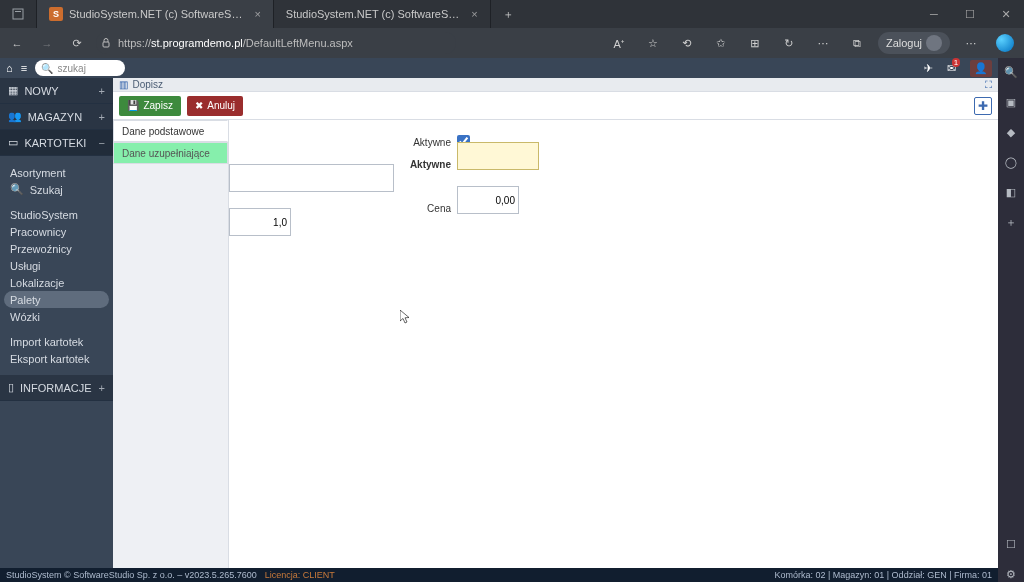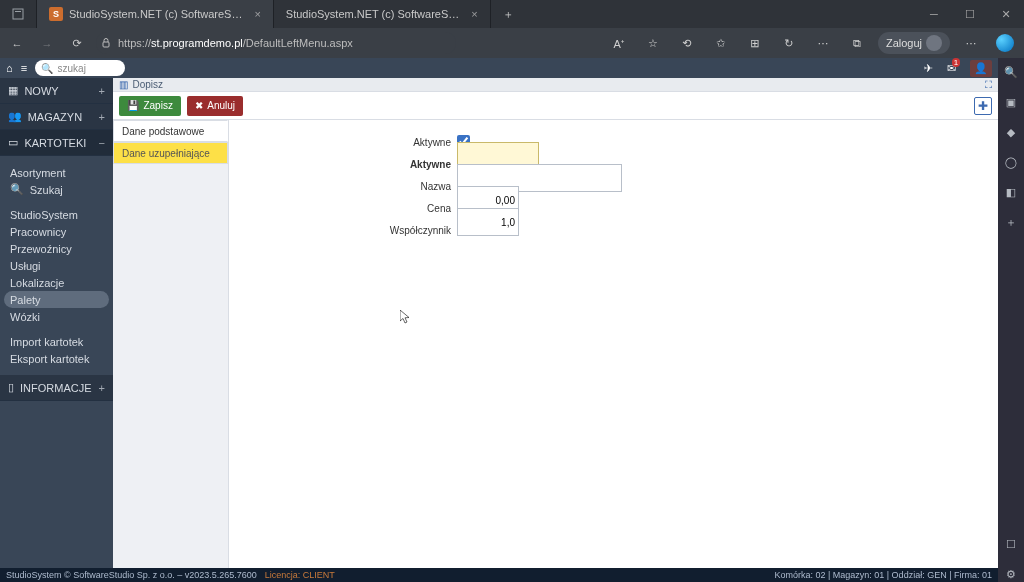--- a/index.html
+++ b/index.html
@@ -56,21 +56,21 @@
 
 .actionbar { height: 28px; background: #fff; border-bottom: 1px solid #d9dde4; display: flex; align-items: center; padding: 0 6px; gap: 6px; }
 .btn { height: 20px; border-radius: 2px; display: inline-flex; align-items: center; padding: 0 8px; gap: 4px; color: #fff; font-size: 10px; }
 .btn.save { background: #3d8a3d; }
 .btn.cancel { background: #9a2d2d; }
 .actionbar .grow { flex: 1; }
 .addpage { width: 18px; height: 18px; border: 1px solid #3d6ab0; color: #3d6ab0; display: flex; align-items: center; justify-content: center; border-radius: 2px; font-size: 12px;}
 
 .formwrap { flex: 1; display: flex; background: #fff; }
 .formtabs { width: 116px; background: #eef0f4; border-right: 1px solid #d9dde4; }
-.ftab { height: 22px; display: flex; align-items: center; padding: 0 8px; border: 1px solid #d9dde4; margin: 0; font-size: 10px; color: #555; background: #fde047; }
+.ftab { height: 22px; display: flex; align-items: center; padding: 0 8px; border: 1px solid #d9dde4; margin: 0; font-size: 10px; color: #555; background: #86efac; }
 .ftab.active { background: #fff; color: #333; border-right: 1px solid #fff; }
 .fform { flex: 1; padding: 8px 0; }
 .frow { display: flex; align-items: flex-end; height: 20px; margin-bottom: 2px; }
 .frow label { width: 228px; text-align: right; padding-right: 6px; font-size: 10px; color: #333; }
 .frow label.bold { font-weight: bold; }
 .frow input[type="text"] { height: 28px; border: 1px solid #b8bfc9; font-size: 10px; padding: 4px 3px; }
 .frow input.indeks { width: 82px; background: #fff8d6; border: 1px solid #c9b96a; }
 .frow input.nazwa { width: 165px; }
 .frow input.num { width: 62px; text-align: right; }
 .frow input[type="checkbox"] { width: 13px; height: 13px; accent-color: #3a72c4; }
@@ -262,29 +262,27 @@
         <div class="fform">
           <div class="frow">
             <label>Aktywne</label>
             <input type="checkbox" checked="" style="">
           </div>
           <div class="frow">
             <label class="bold">Aktywne</label>
             <input type="text" class="indeks" style="">
           </div>
           <div class="frow">
-            <label>Nazwa</label>
             <input type="text" class="nazwa" style="">
           </div>
           <div class="frow">
             <label>Cena</label>
             <input type="text" class="num" value="0,00" style="">
           </div>
           <div class="frow">
-            <label>Współczynnik</label>
             <input type="text" class="num" value="1,0" style="">
           </div>
         </div>
       </div>
 
       <div class="cursor">
         <svg width="10" height="14" viewBox="0 0 10 14">
             <path d="M0 0 L0 11 L3 8.5 L5 13 L7 12 L5 7.8 L9 7.5 Z" fill="#fff" stroke="#000" stroke-width="0.6"></path>
           </svg>
       </div>

